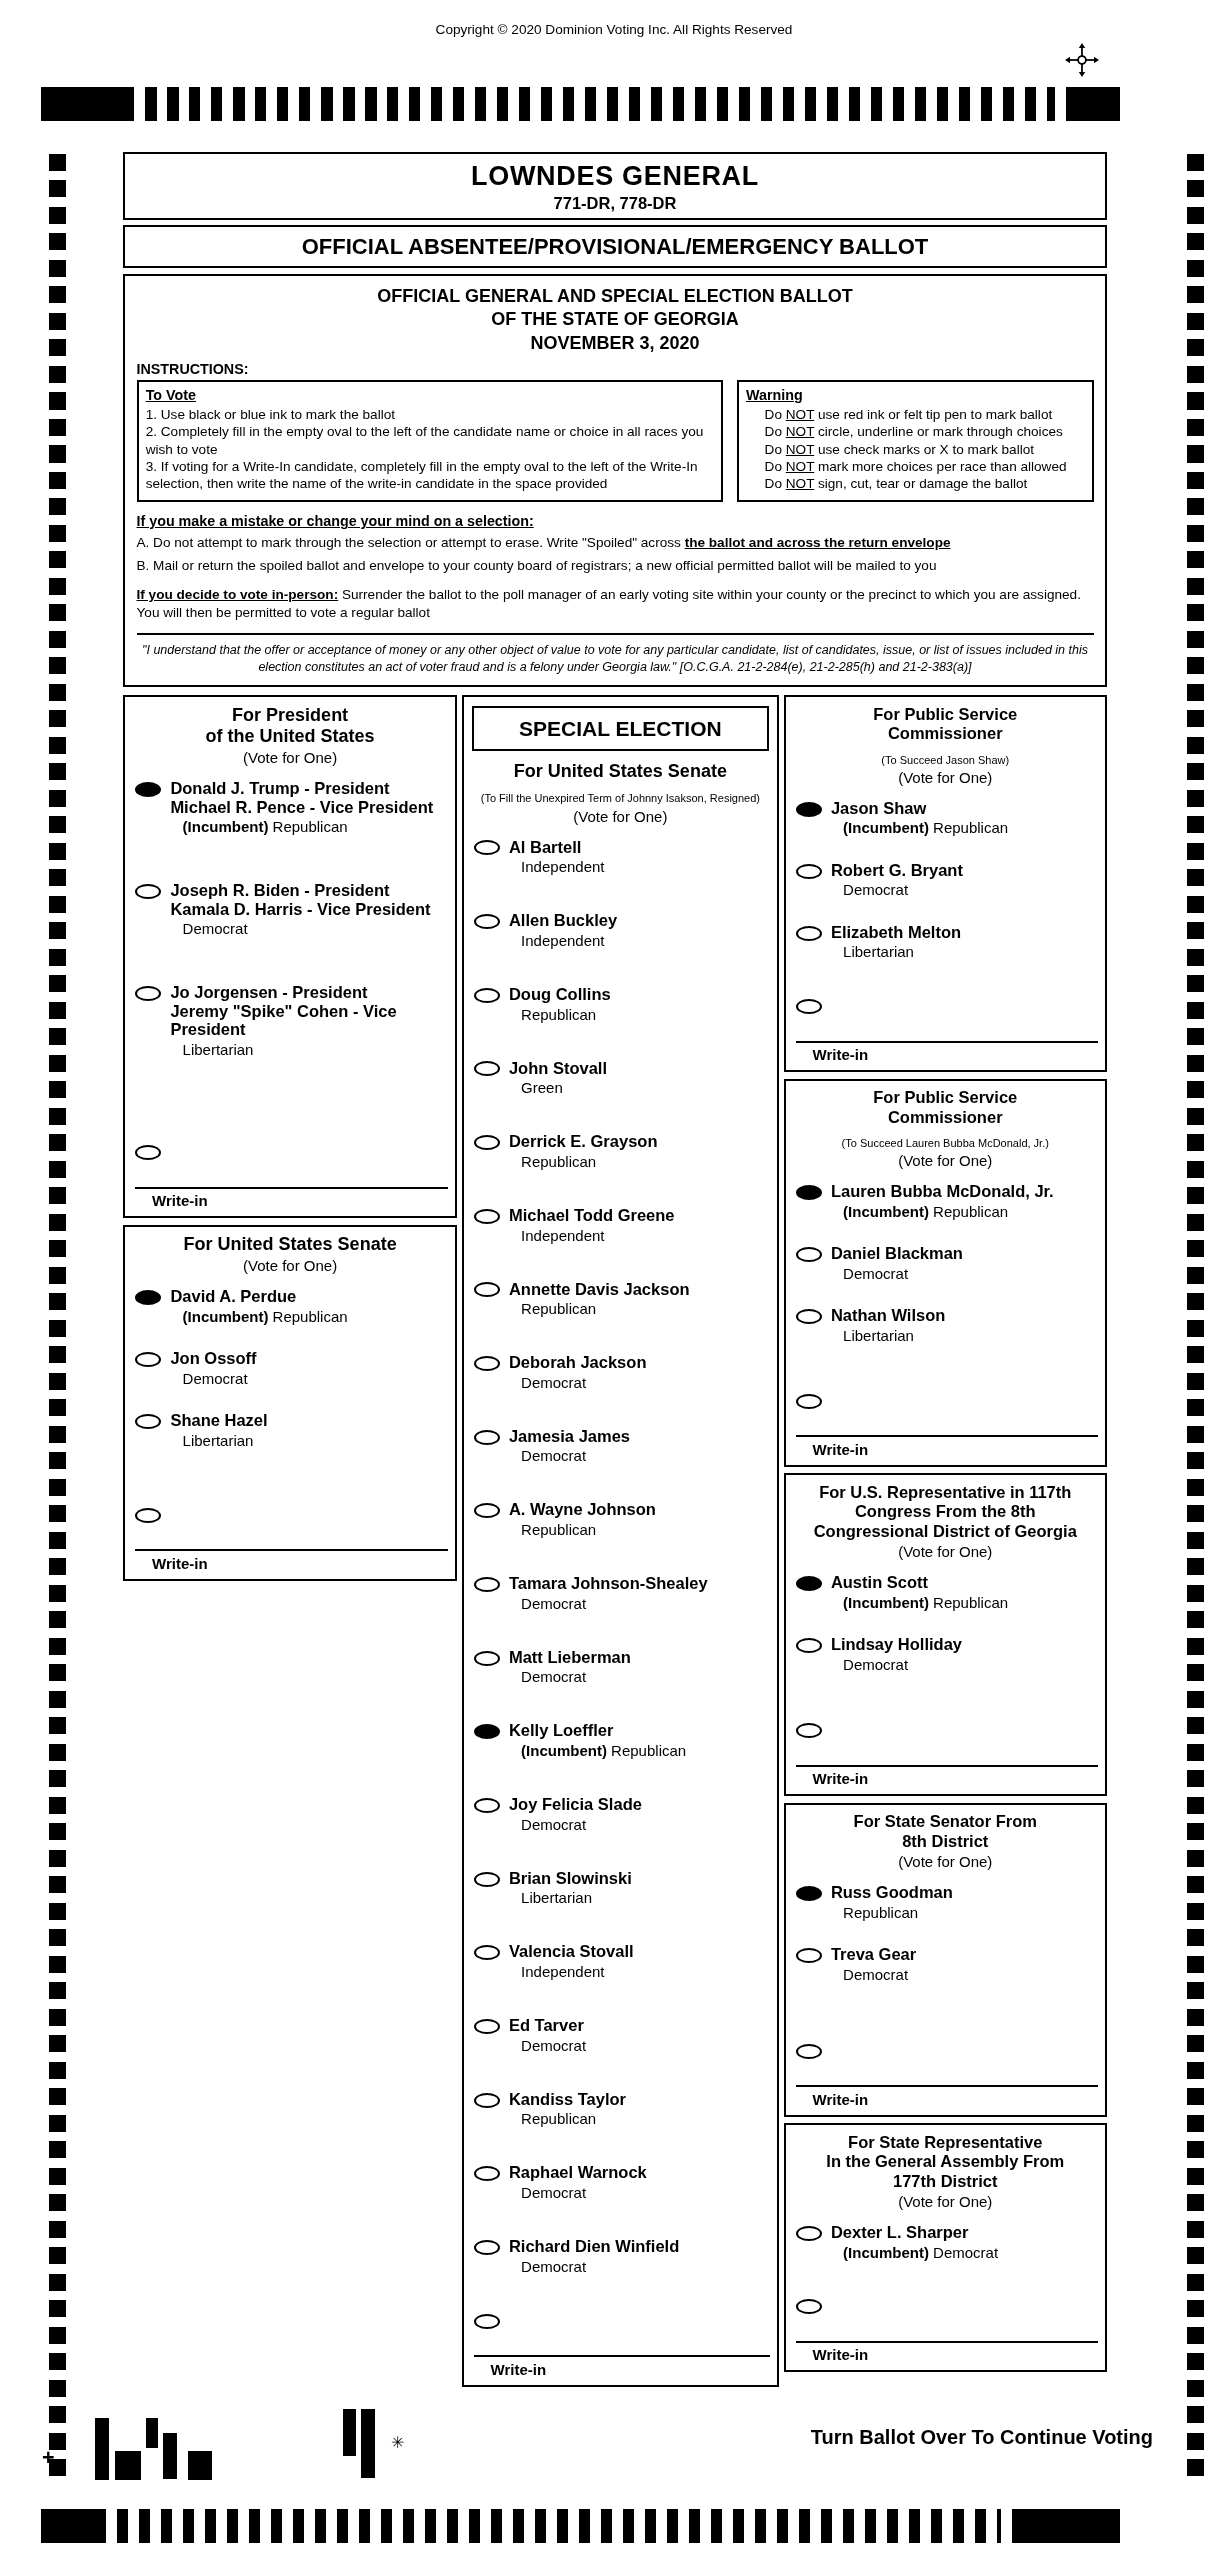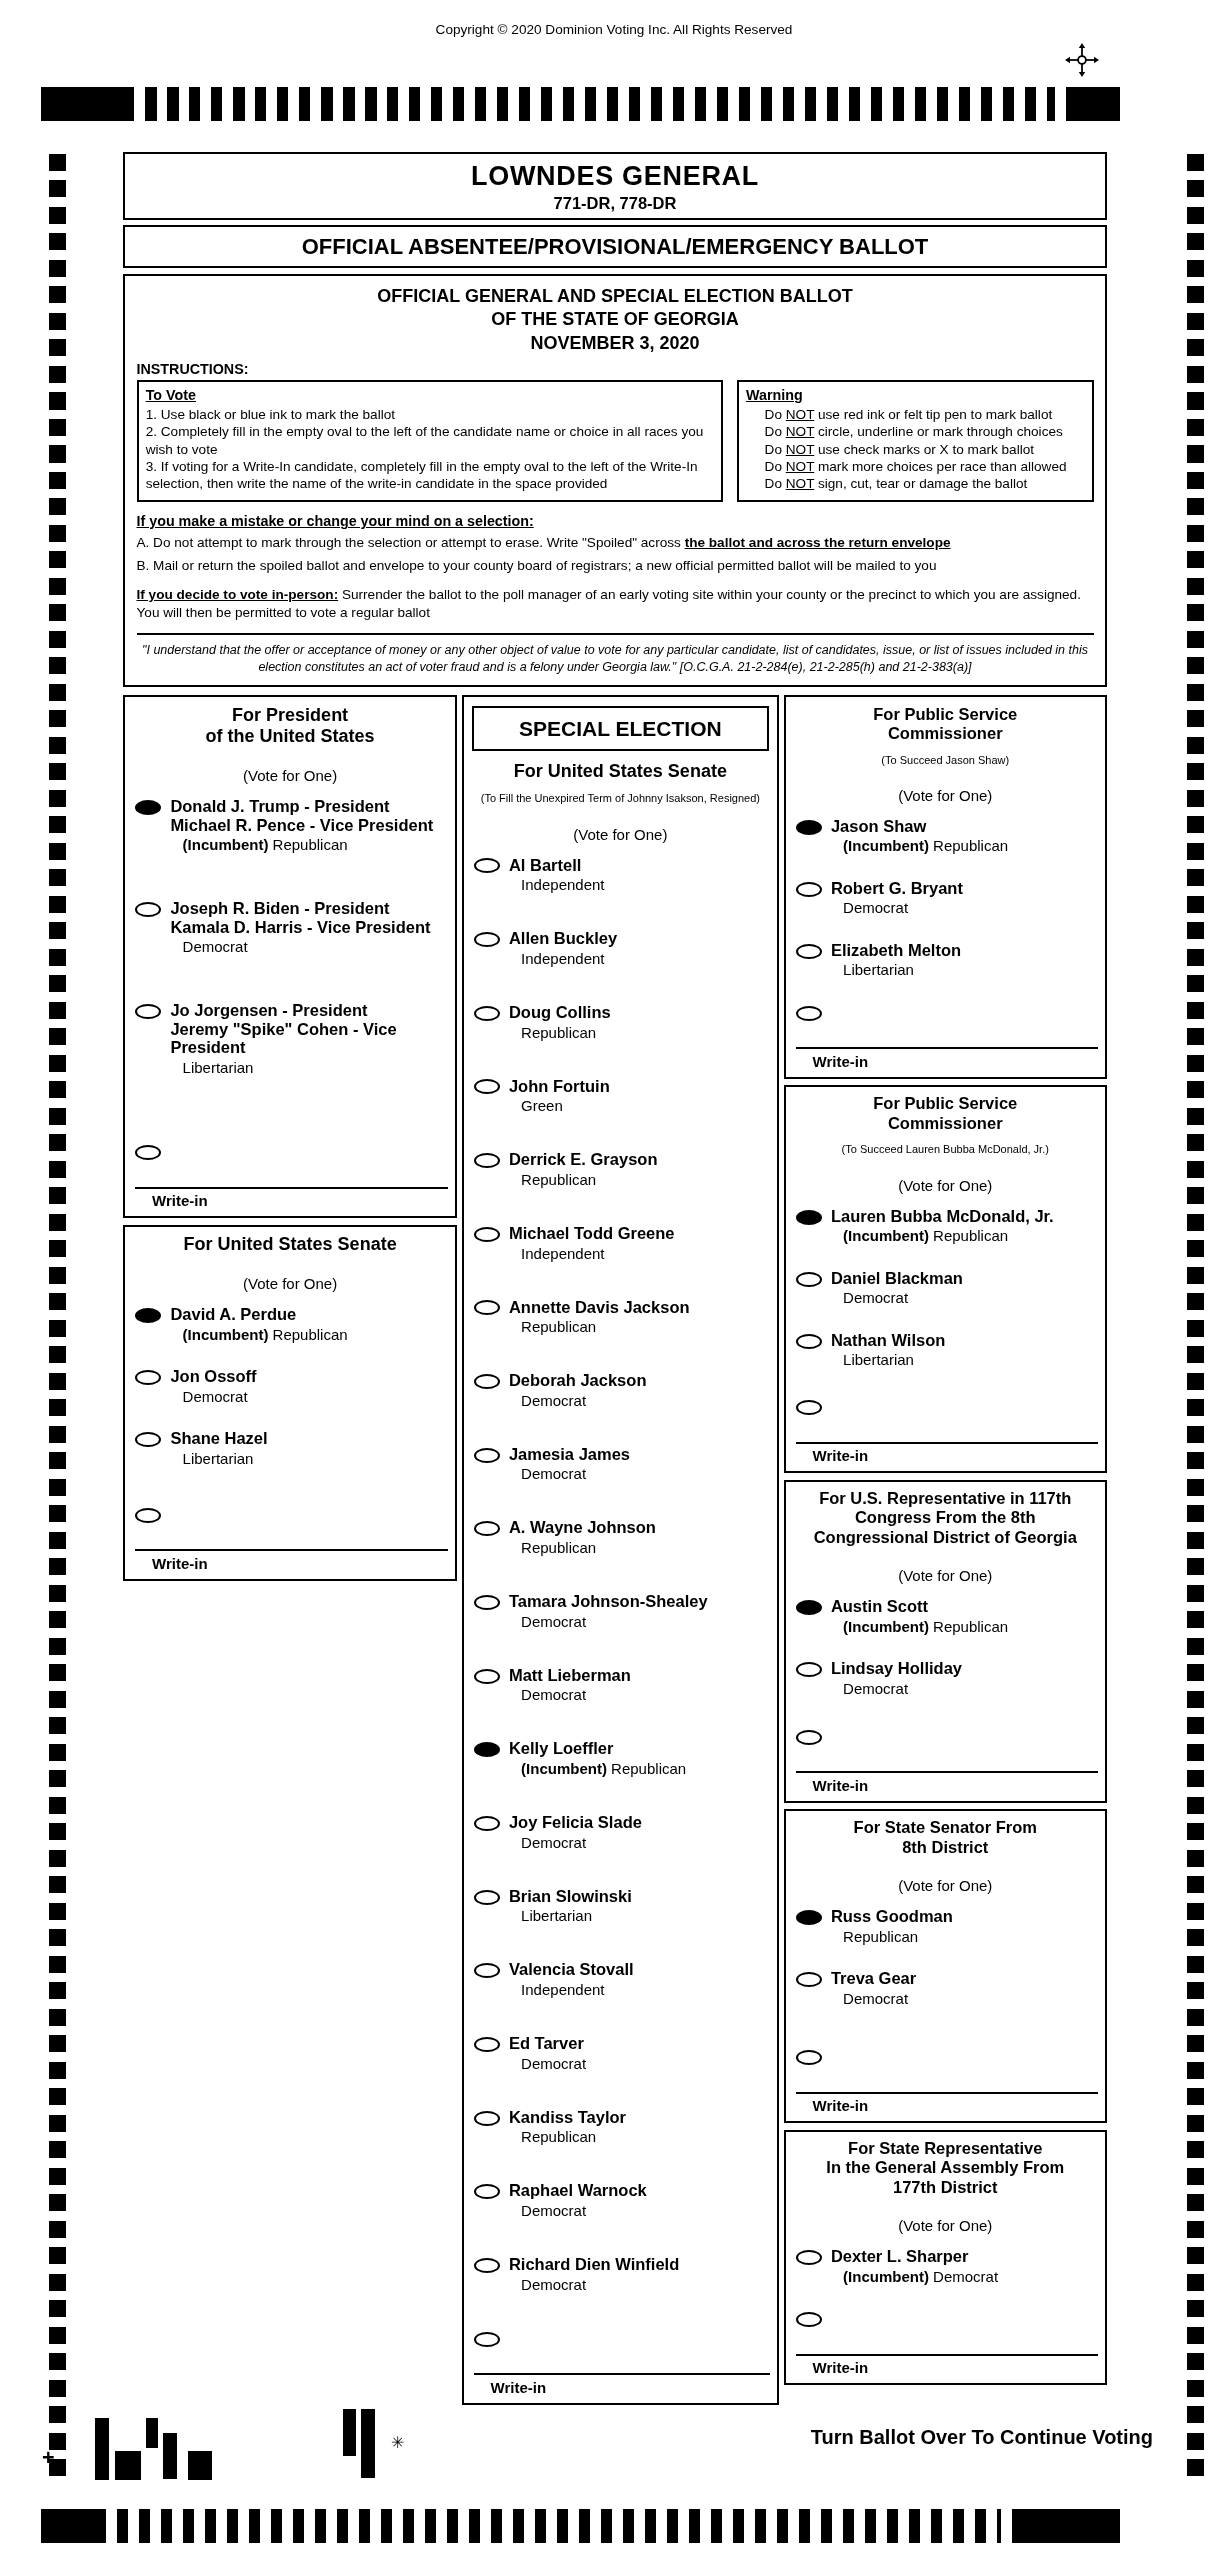--- a/index.html
+++ b/index.html
@@ -62,21 +62,21 @@
   .contest-grid { display: flex; gap: 4.3px; margin-top: 8.6px; align-items: flex-start; }
   .col1 { width: 343px; } .col2 { width: 326px; } .col3 { width: 332px; }
 
   .contest { border: 2.2px solid #000; padding: 7.2px 7.2px 5.7px; margin-bottom: 6.5px;
              display: flex; flex-direction: column; background: #fff; }
   .c-head { text-align: center; margin-bottom: 13px; }
   .c-title { font-weight: bold; font-size: 18px; line-height: 1.18; white-space: pre-line; }
   .col3 .c-title { font-size: 16.5px; }
   .c-note { font-size: 11px; line-height: 1.2; margin-top: 10px; }
   .c-note:empty { display: none; }
-  .c-sub { font-size: 15px; margin-top: 20px; }
+  .c-sub { font-size: 15px; margin-top: 2px; }
   .cands { display: flex; flex-direction: column; }
   .cand { display: flex; gap: 9.3px; margin: 0 0 24.4px 2.9px; }
   .col1 .contest:nth-of-type(1) .cand { margin-bottom: 46px; }
   .col2 .cand { margin-bottom: 36px; }
   .oval { width: 26px; height: 15px; border: 2.2px solid #000; border-radius: 50%;
           flex: 0 0 auto; margin-top: 2.9px; display: inline-block; background: #fff; }
   .oval.filled { background: #000; }
   .cname { font-weight: bold; font-size: 16.5px; line-height: 1.12; white-space: pre-line; }
   .cparty { font-size: 15px; padding-left: 12.2px; margin-top: 2.2px; }
   .inc { font-weight: bold; }
@@ -278,21 +278,21 @@
             <div class="cand">
               <span class="oval"></span>
               <div class="ctext">
                 <div class="cname">Doug Collins</div>
                 <div class="cparty"><span class="inc"></span><span>Republican</span></div>
               </div>
             </div>
             <div class="cand">
               <span class="oval"></span>
               <div class="ctext">
-                <div class="cname">John Fortuin</div>
+                <div class="cname">John Stovall</div>
                 <div class="cparty"><span class="inc"></span><span>Green</span></div>
               </div>
             </div>
             <div class="cand">
               <span class="oval"></span>
               <div class="ctext">
                 <div class="cname">Derrick E. Grayson</div>
                 <div class="cparty"><span class="inc"></span><span>Republican</span></div>
               </div>
             </div>

